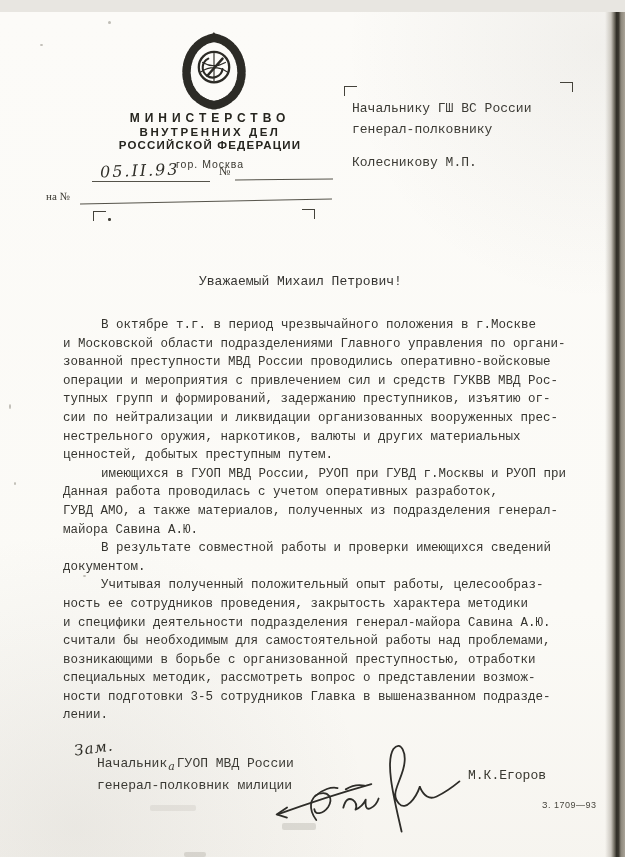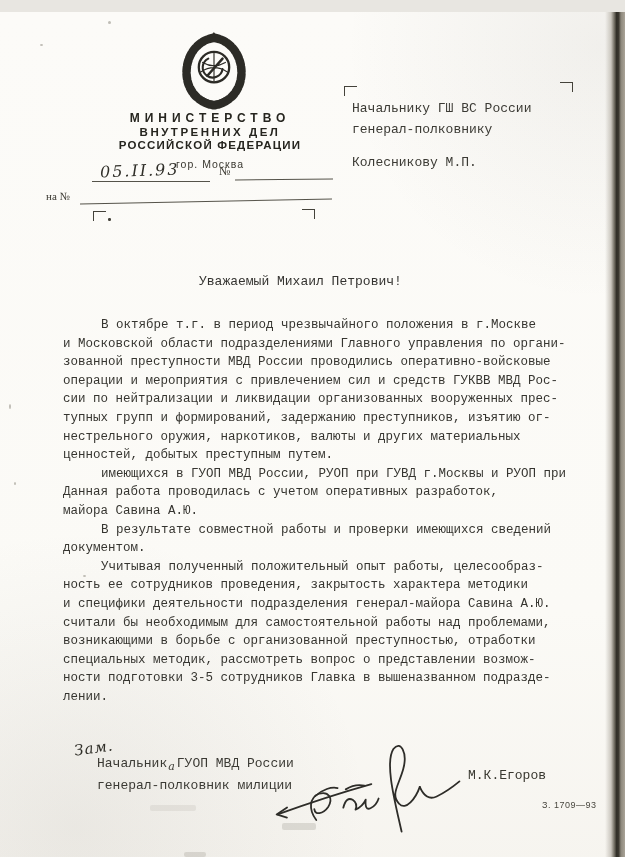--- a/index.html
+++ b/index.html
@@ -119,28 +119,29 @@
     <div class="gap"></div>
     <div>Колесникову М.П.</div>
   </div>
 
   <div class="abs body-text">
     <div class="para">
         <div class="tline">В октябре т.г. в период чрезвычайного положения в г.Москве</div>
         <div class="tline">и Московской области подразделениями Главного управления по органи-</div>
         <div class="tline">зованной преступности МВД России проводились оперативно-войсковые</div>
         <div class="tline">операции и мероприятия с привлечением сил и средств ГУКВВ МВД Рос-</div>
+        <div class="tline">тупных групп и формирований, задержанию преступников, изъятию ог-</div>
         <div class="tline">сии по нейтрализации и ликвидации организованных вооруженных прес-</div>
-        <div class="tline">тупных групп и формирований, задержанию преступников, изъятию ог-</div>
         <div class="tline">нестрельного оружия, наркотиков, валюты и других материальных</div>
         <div class="tline">ценностей, добытых преступным путем.</div>
       </div>
     <div class="para">
         <div class="tline">имеющихся в ГУОП МВД России, РУОП при ГУВД г.Москвы и РУОП при</div>
         <div class="tline">Данная работа проводилась с учетом оперативных разработок,</div>
+        <div class="tline">ГУВД АМО, а также материалов, полученных из подразделения генерал-</div>
         <div class="tline">майора Савина А.Ю.</div>
       </div>
     <div class="para">
         <div class="tline">В результате совместной работы и проверки имеющихся сведений</div>
         <div class="tline">документом.</div>
       </div>
     <div class="para">
         <div class="tline">Учитывая полученный положительный опыт работы, целесообраз-</div>
         <div class="tline">ность ее сотрудников проведения, закрытость характера методики</div>
         <div class="tline">и специфики деятельности подразделения генерал-майора Савина А.Ю.</div>

